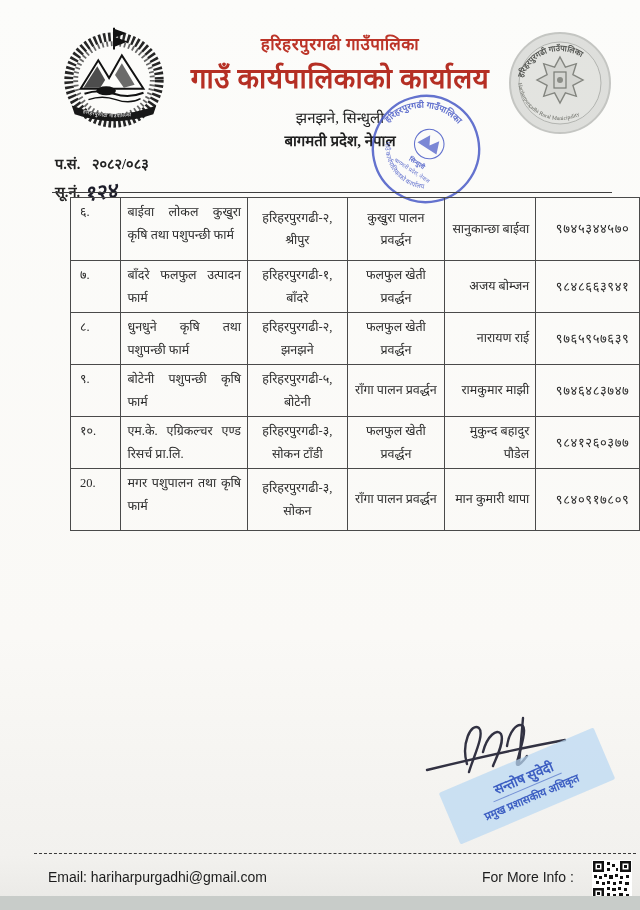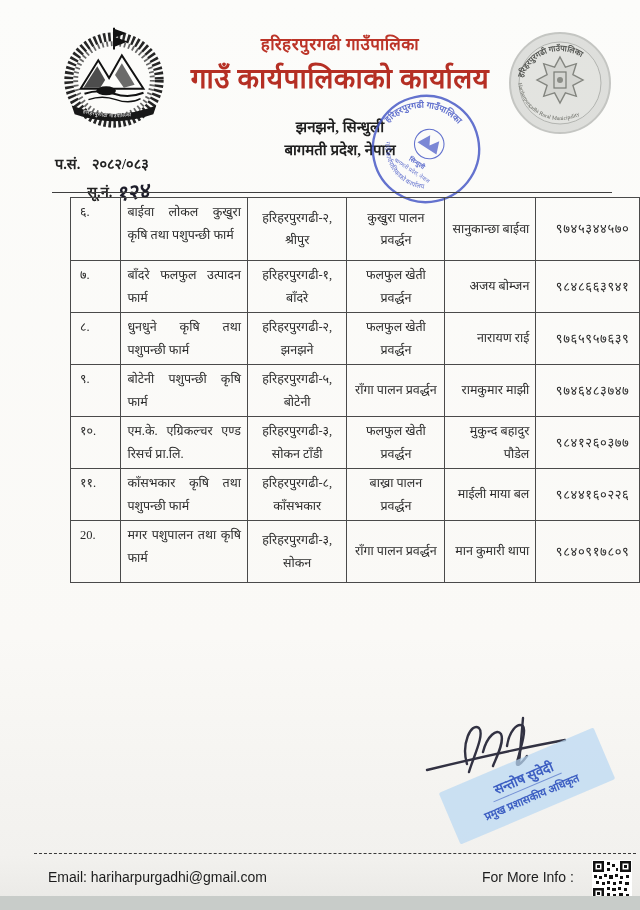--- a/index.html
+++ b/index.html
@@ -8,25 +8,25 @@
     background:linear-gradient(180deg,#fcfcfa 0%,#faf9f6 70%,#f2f1ee 94%,#e9e8e5 100%);
     font-family:"Liberation Serif", serif;color:#2c2c2c;
   }
   
   .emblem-left{position:absolute;left:55px;top:22px;width:118px;height:110px;}
   .seal-right{position:absolute;left:500px;top:28px;width:120px;height:112px;}
   .round-stamp{position:absolute;left:366px;top:90px;width:120px;height:118px;pointer-events:none;}
   .header-text{position:absolute;left:155px;top:32px;width:370px;text-align:center;}
   .hl-muni{font-size:17px;font-weight:700;color:#bc3428;letter-spacing:.5px;}
   .hl-office{font-size:28px;font-weight:700;color:#b52f24;margin-top:3px;letter-spacing:.5px;}
-  .hl-addr1{font-size:15px;font-weight:700;color:#1f1f1f;margin-top:20px;}
+  .hl-addr1{font-size:15px;font-weight:400;color:#1f1f1f;margin-top:11px;}
   .hl-addr2{font-size:15px;font-weight:700;color:#1f1f1f;margin-top:3px;}
   
   .ref{position:absolute;left:55px;top:153px;font-size:14.5px;color:#222;}
-  .ref-row{margin-bottom:2px;font-weight:600;text-align:right;}
+  .ref-row{margin-bottom:2px;font-weight:600;}
   .hand-sn{display:inline-block;font-size:21px;font-weight:700;color:#1d1d2a;
     transform:rotate(-7deg) skewX(-8deg);position:relative;top:2px;left:2px;}
   .long-rule{position:absolute;left:52px;top:192px;width:560px;border-top:1.6px solid #3f3f3f;}
   
   .tbl-wrap{position:absolute;left:70px;top:197px;}
   table{border-collapse:collapse;table-layout:fixed;}
   td{border:1.3px solid #4a4a4a;padding:3px 6px;font-size:12.5px;line-height:1.8;
      color:#2b2b2b;vertical-align:middle;word-break:break-word;}
   .col-sn{width:38px;vertical-align:top;text-align:left;padding-left:9px;}
   .col-farm{width:126px;vertical-align:top;text-align:justify;}
@@ -168,28 +168,20 @@
             <td class="col-person">रामकुमार माझी</td>
             <td class="col-phone">९७४६४८३७४७</td>
           </tr>
           <tr style="height: 46px;">
             <td class="col-sn">१०.</td>
             <td class="col-farm">एम.के. एग्रिकल्चर एण्ड रिसर्च प्रा.लि.</td>
             <td class="col-address">हरिहरपुरगढी-३, सोकन टाँडी</td>
             <td class="col-program">फलफुल खेती प्रवर्द्धन</td>
             <td class="col-person">मुकुन्द बहादुर पौडेल</td>
             <td class="col-phone">९८४१२६०३७७</td>
-          </tr>
-          <tr style="height: 50px;">
-            <td class="col-sn">११.</td>
-            <td class="col-farm">काँसभकार कृषि तथा पशुपन्छी फार्म</td>
-            <td class="col-address">हरिहरपुरगढी-८, काँसभकार</td>
-            <td class="col-program">बाख्रा पालन प्रवर्द्धन</td>
-            <td class="col-person">माईली माया बल</td>
-            <td class="col-phone">९८४४१६०२२६</td>
           </tr>
           <tr style="height: 62px;">
             <td class="col-sn">20.</td>
             <td class="col-farm">मगर पशुपालन तथा कृषि फार्म</td>
             <td class="col-address">हरिहरपुरगढी-३, सोकन</td>
             <td class="col-program">राँगा पालन प्रवर्द्धन</td>
             <td class="col-person">मान कुमारी थापा</td>
             <td class="col-phone">९८४०९१७८०९</td>
           </tr>
         </tbody>

